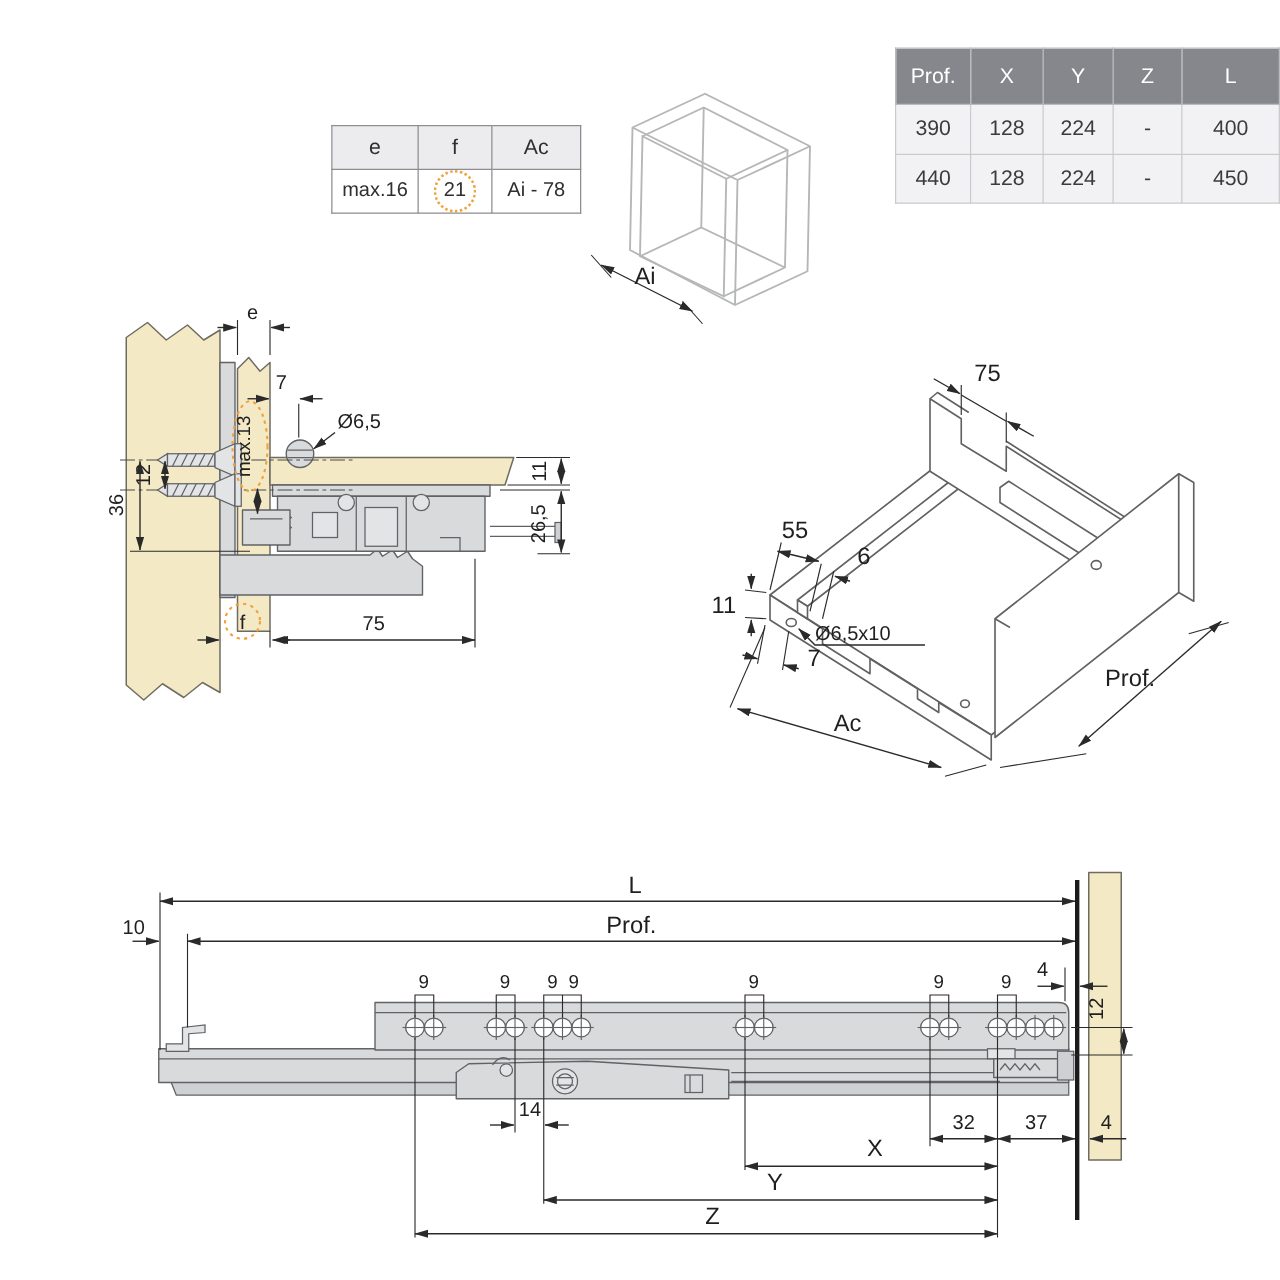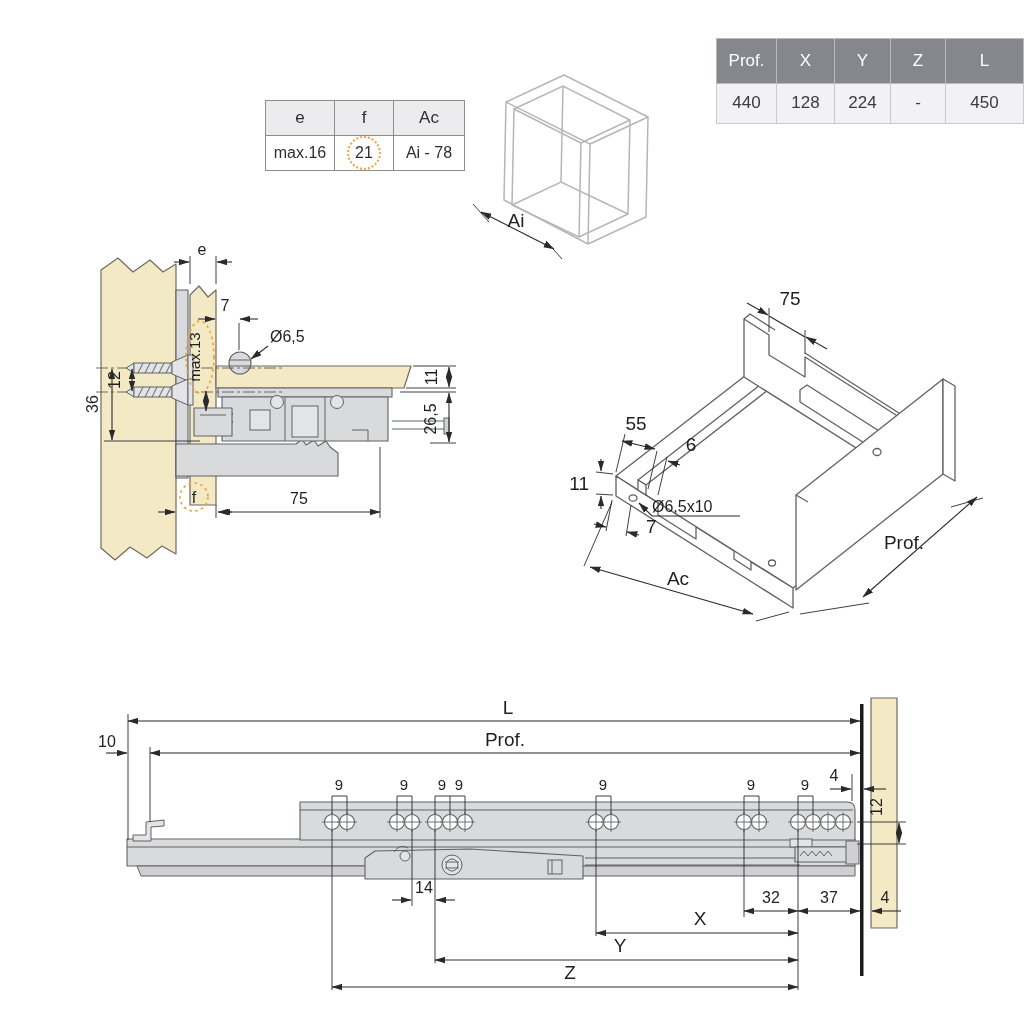--- a/index.html
+++ b/index.html
@@ -366,20 +366,27 @@
     <tr>
       <th>Prof.</th>
       <th>X</th>
       <th>Y</th>
       <th>Z</th>
       <th>L</th>
     </tr>
   </thead>
   <tbody>
     <tr>
+      <td>390</td>
+      <td>128</td>
+      <td>224</td>
+      <td>-</td>
+      <td>400</td>
+    </tr>
+    <tr>
       <td>440</td>
       <td>128</td>
       <td>224</td>
       <td>-</td>
       <td>450</td>
     </tr>
   </tbody>
 </table>
 
 </div>

